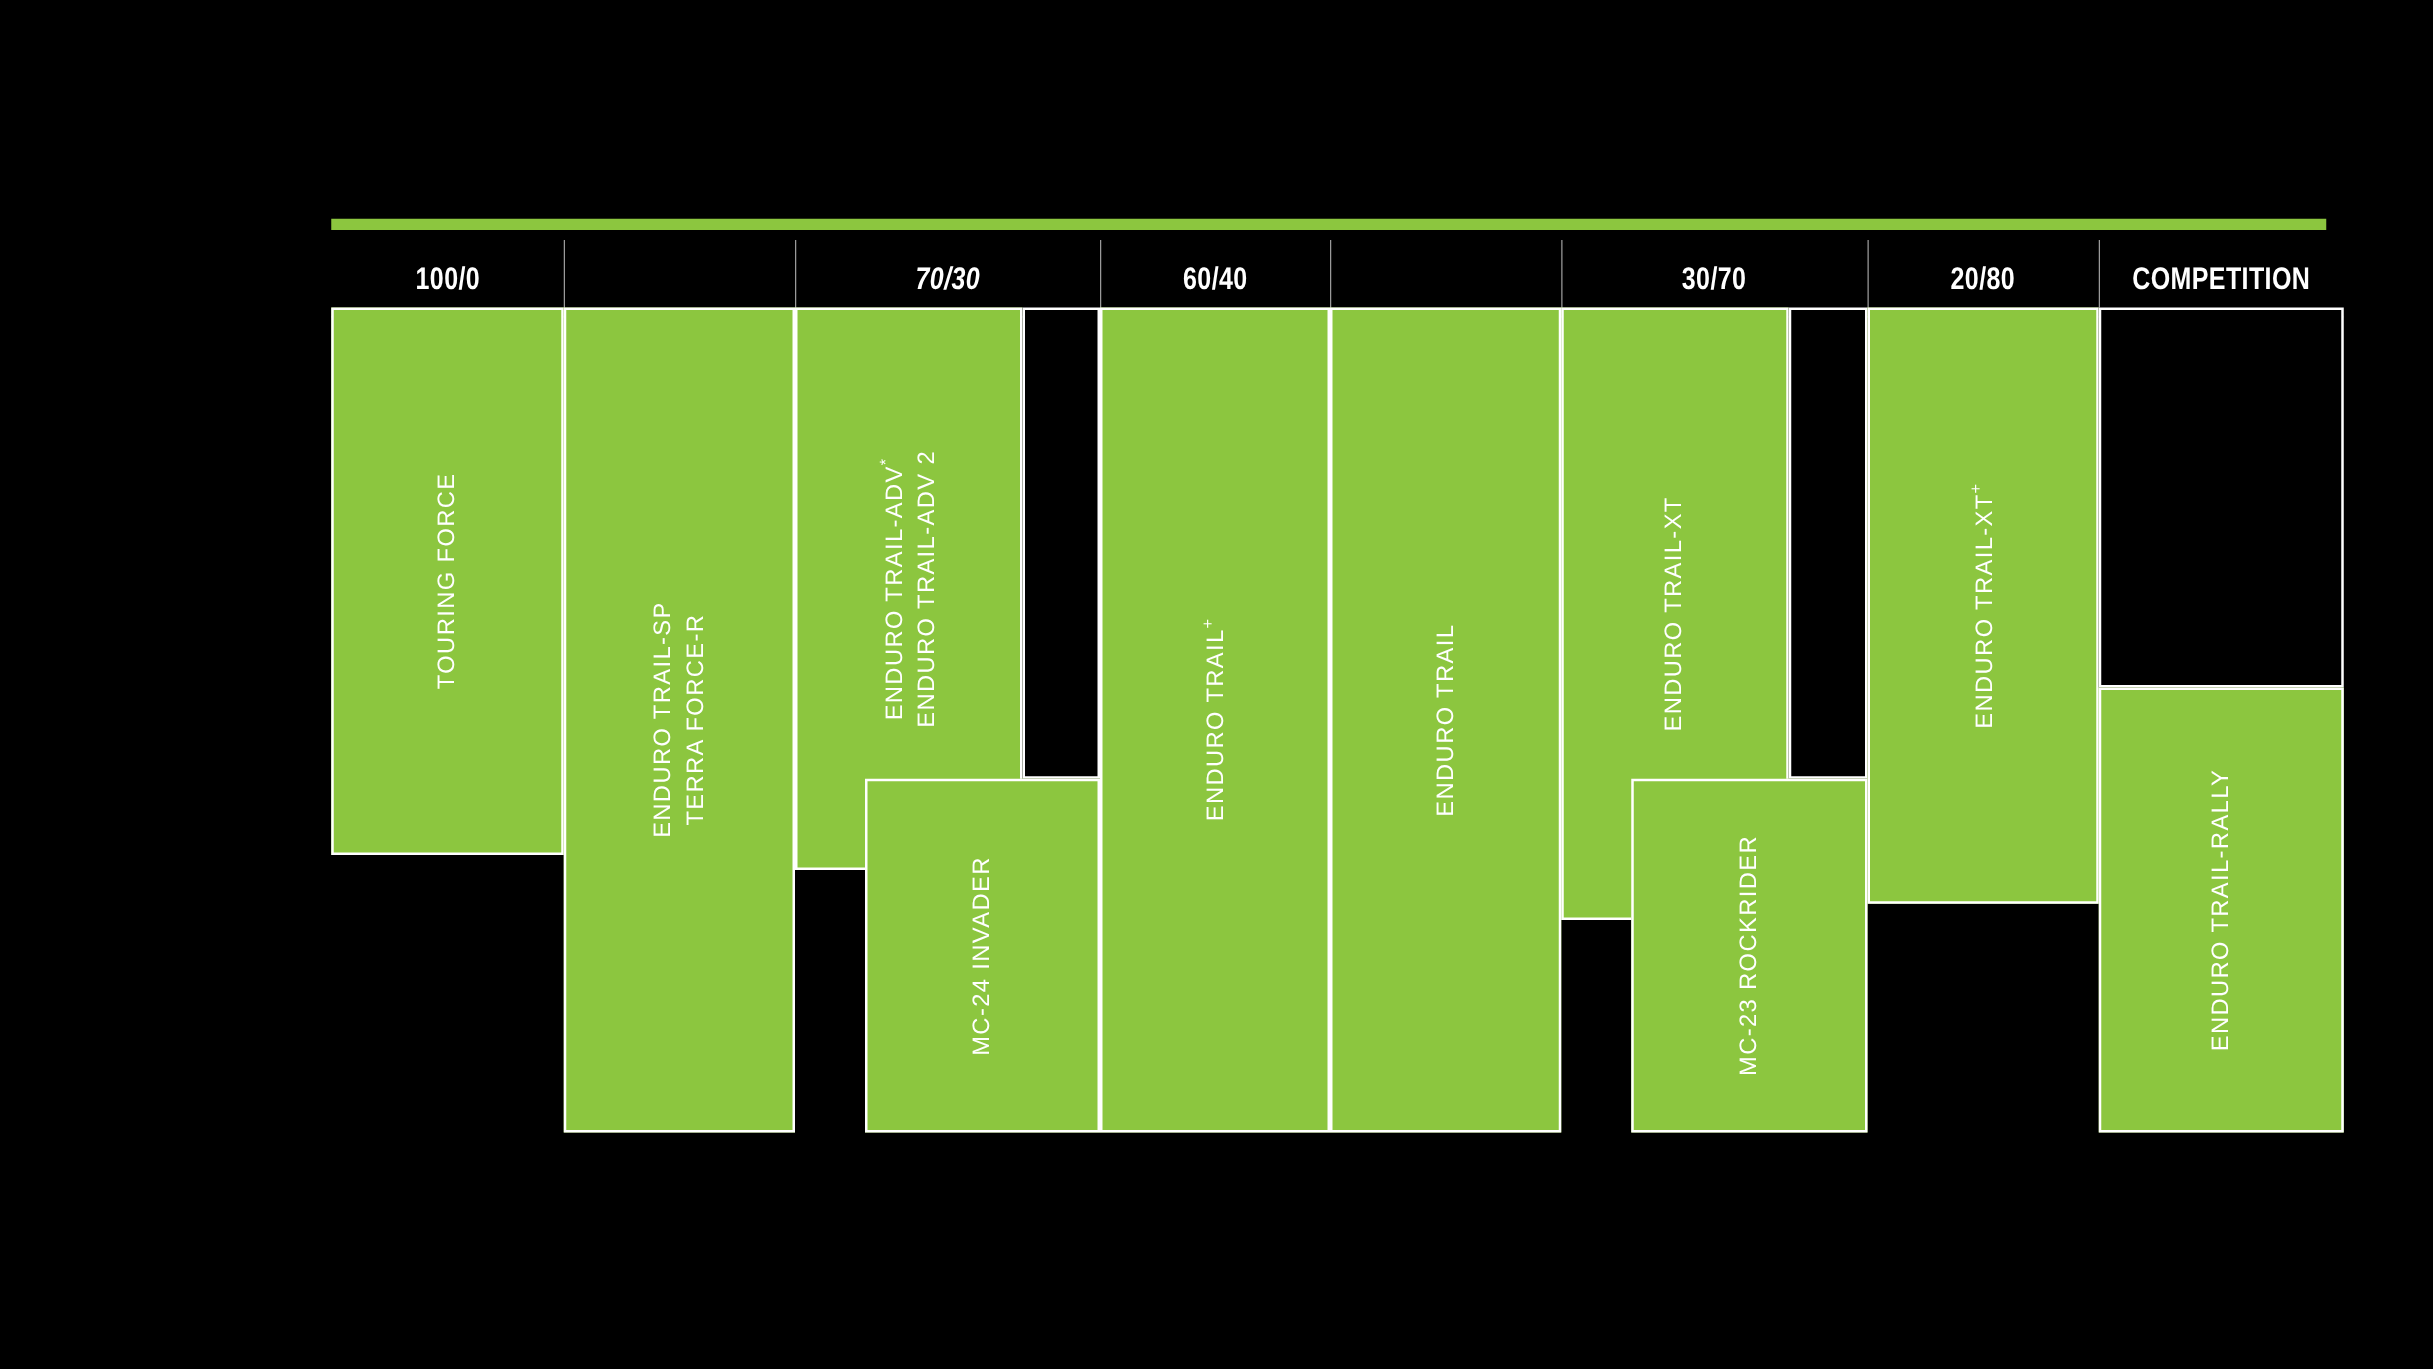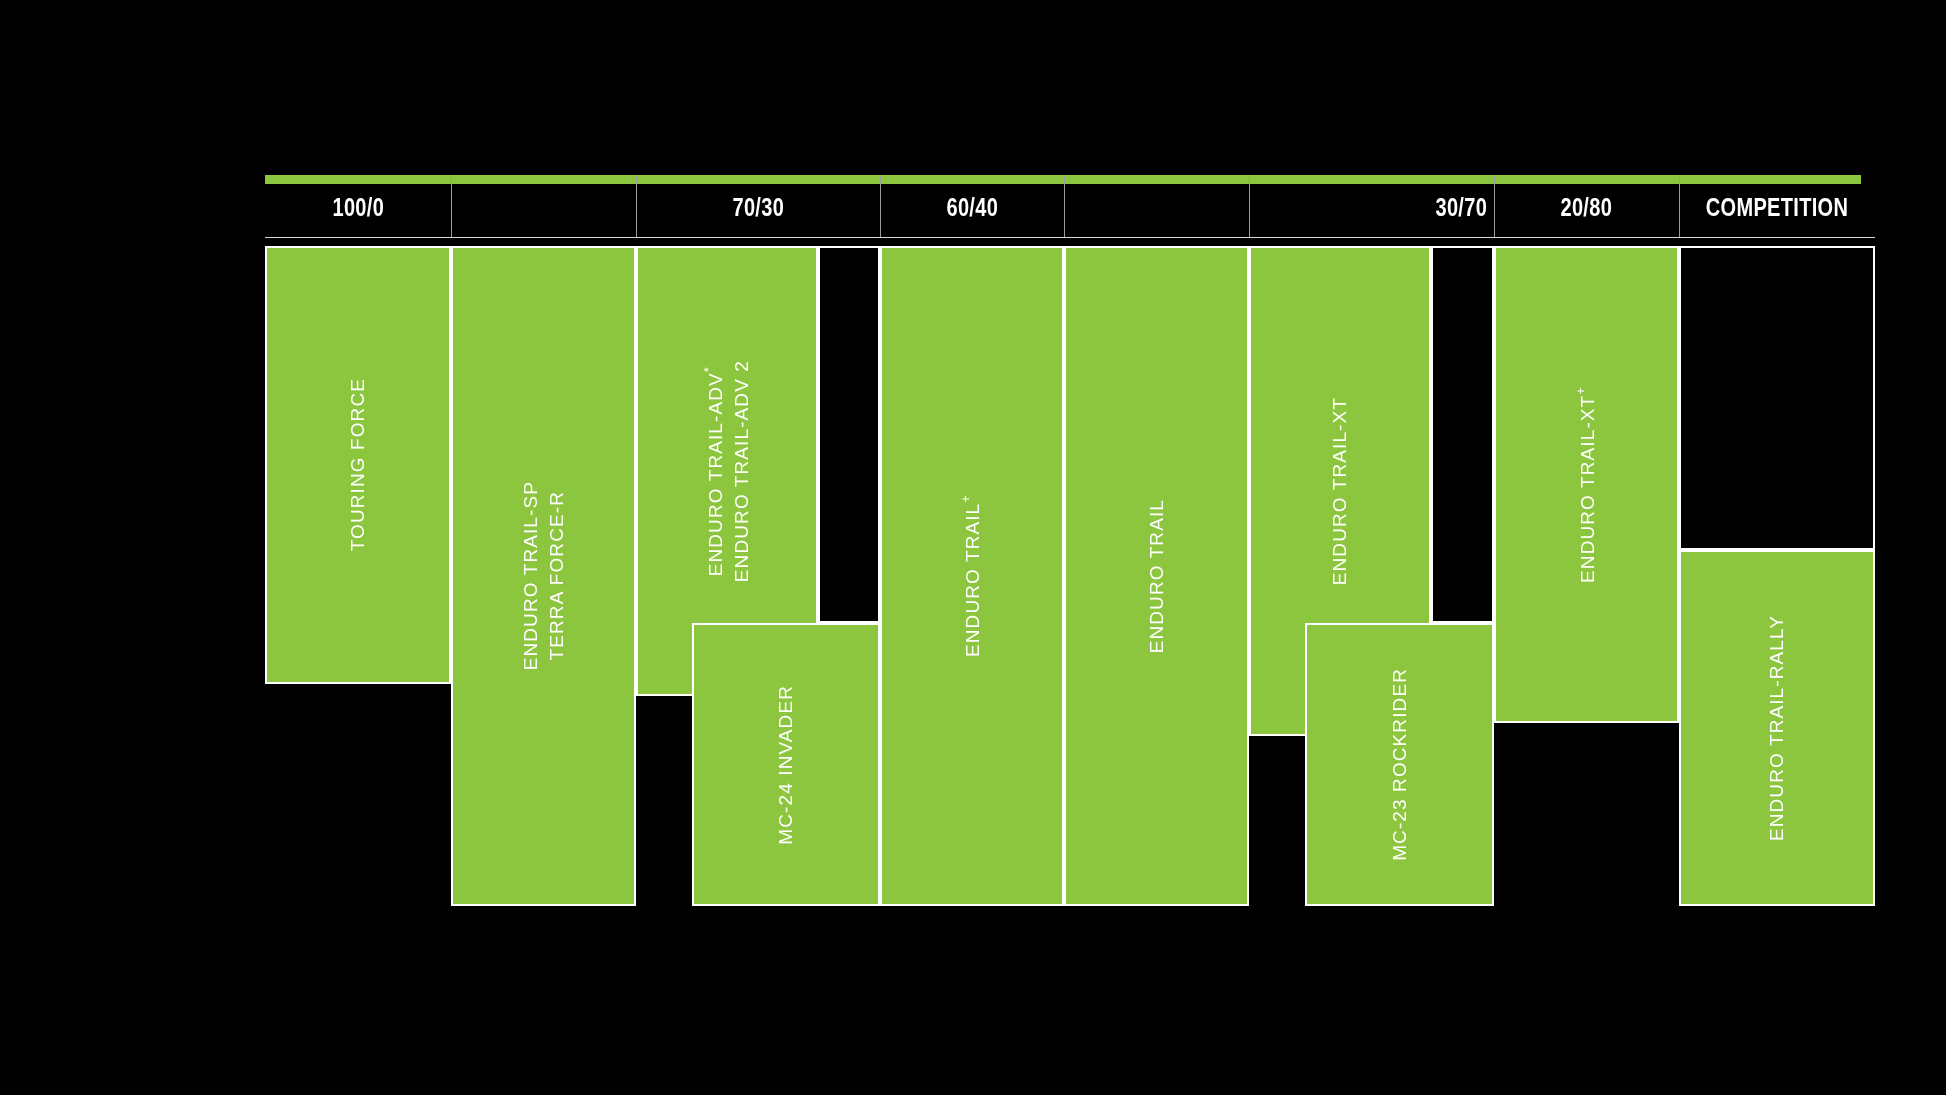--- a/index.html
+++ b/index.html
@@ -13,21 +13,21 @@
 
   
   .top-rule{
     position:absolute;
     left:265px;top:175px;width:1596px;height:9px;
     background:#8CC63F;
   }
 
   
   .header-band{
-    position:absolute;left:265px;top:176px;width:1610px;height:48px;
+    position:absolute;left:265px;top:192px;width:1610px;height:48px;
   }
   .hdr-cell{
     position:absolute;top:0;height:62px;
     display:flex;align-items:center;justify-content:center;
     box-sizing:border-box;
   }
   .hdr-cell .hdr-txt{
     font-size:25px;font-weight:700;letter-spacing:0.4px;
     color:#ffffff;white-space:nowrap;
     transform:scaleX(0.80);transform-origin:center center;
@@ -86,33 +86,33 @@
 
   <div class="header-band">
 
     <div class="hdr-cell" style="left:0px;width:186px;">
       <span class="hdr-txt">100/0</span>
     </div>
     <div class="hdr-div" style="left:186px;"></div>
 
     <div class="hdr-div" style="left:371px;"></div>
 
-    <div class="hdr-cell" style="left:371px;width:244px;">
+    <div class="hdr-cell" style="left:371px;width:244px;font-style:italic;">
       <span class="hdr-txt">70/30</span>
     </div>
     <div class="hdr-div" style="left:615px;"></div>
 
     <div class="hdr-cell" style="left:615px;width:184px;align-items:center;">
       <span class="hdr-txt">60/40</span>
     </div>
     <div class="hdr-div" style="left:799px;"></div>
 
     <div class="hdr-div" style="left:984px;"></div>
 
-    <div class="hdr-cell" style="left:984px;width:245px;justify-content:flex-end;">
+    <div class="hdr-cell" style="left:984px;width:245px;">
       <span class="hdr-txt">30/70</span>
     </div>
     <div class="hdr-div" style="left:1229px;"></div>
 
     <div class="hdr-cell" style="left:1229px;width:185px;">
       <span class="hdr-txt">20/80</span>
     </div>
     <div class="hdr-div" style="left:1414px;"></div>
 
     <div class="hdr-cell" style="left:1414px;width:196px;">

